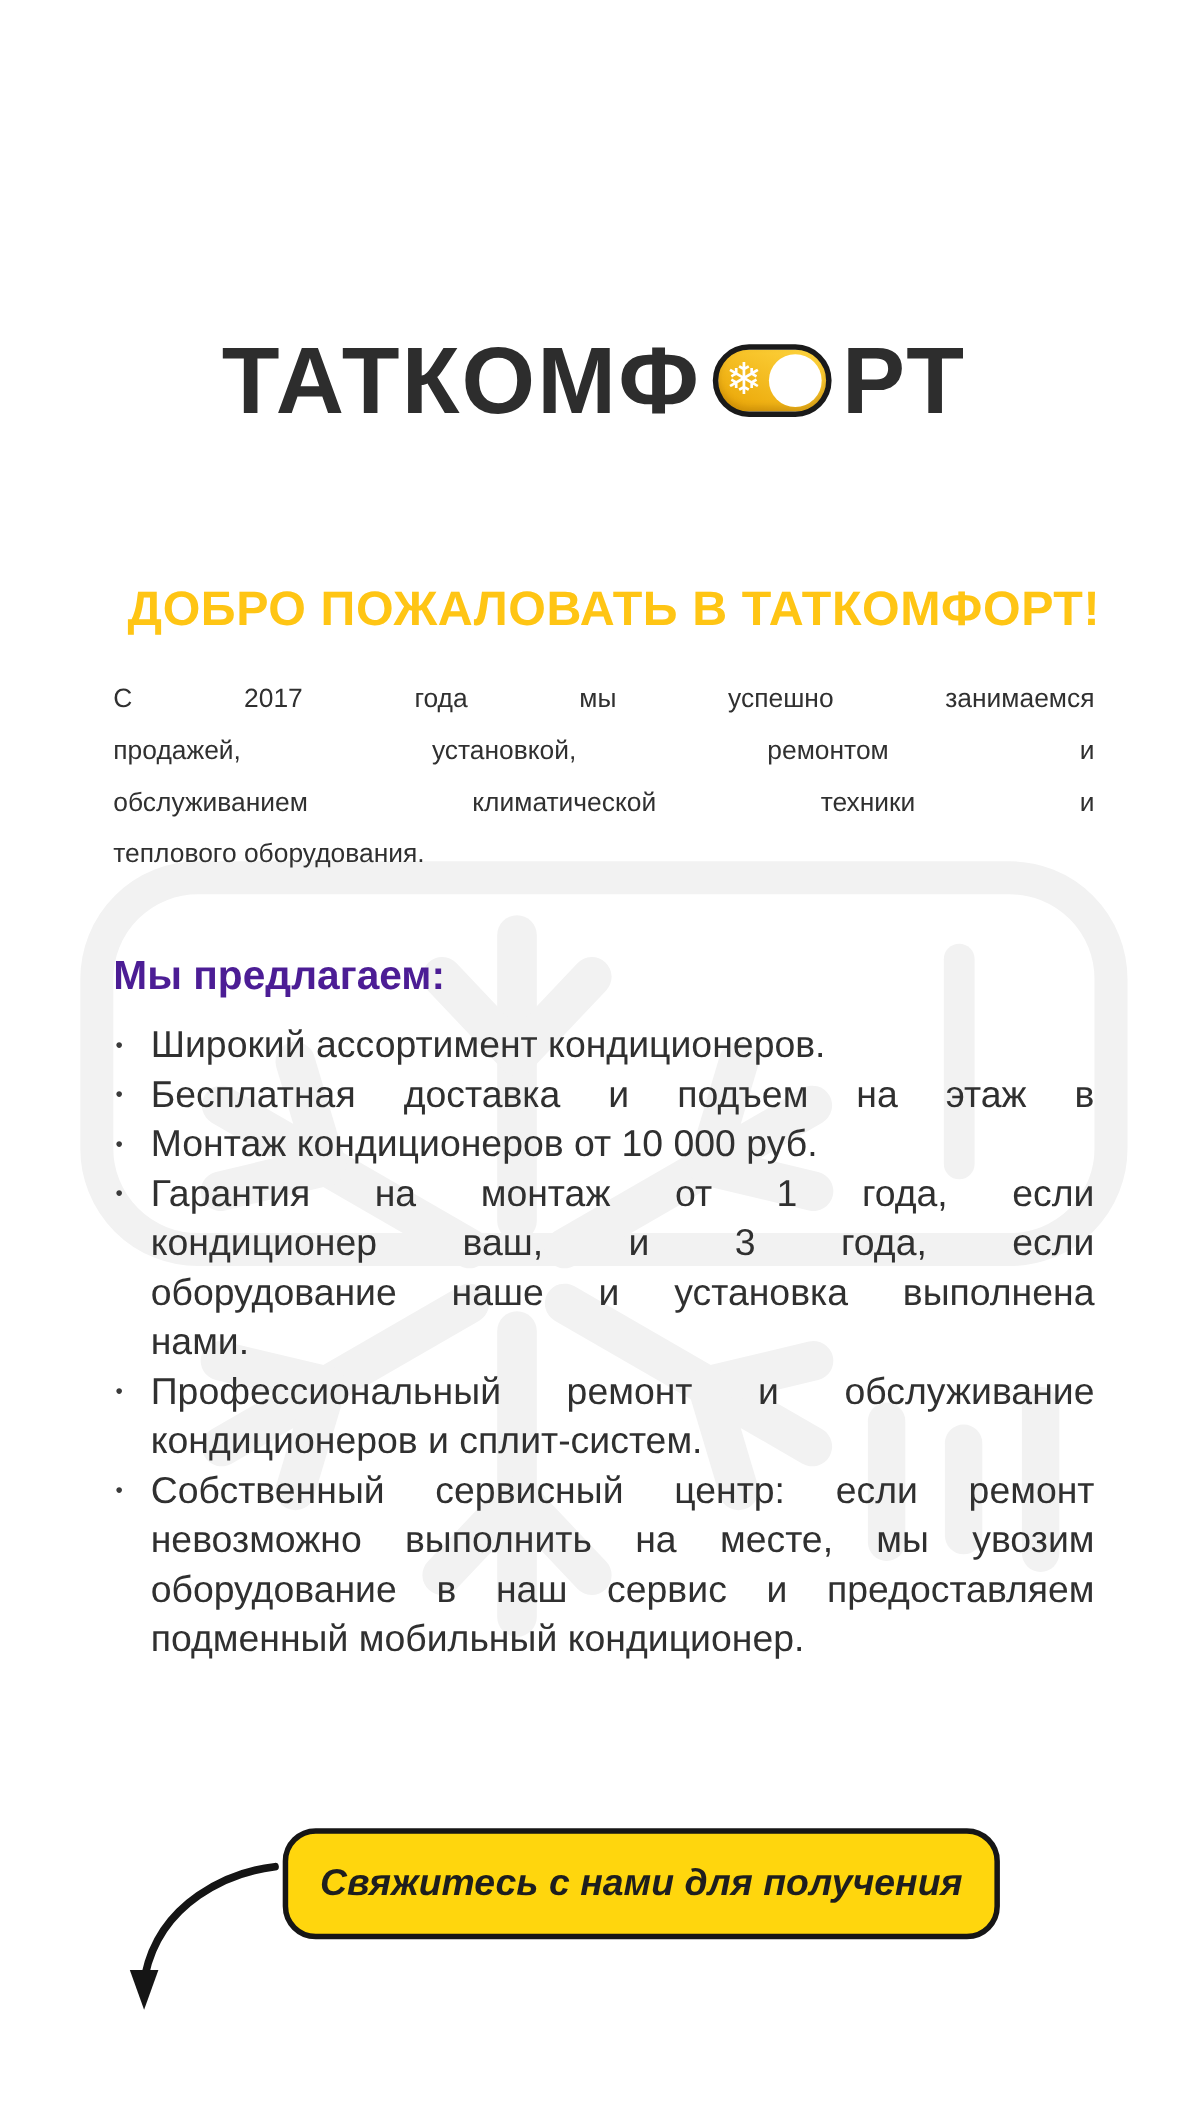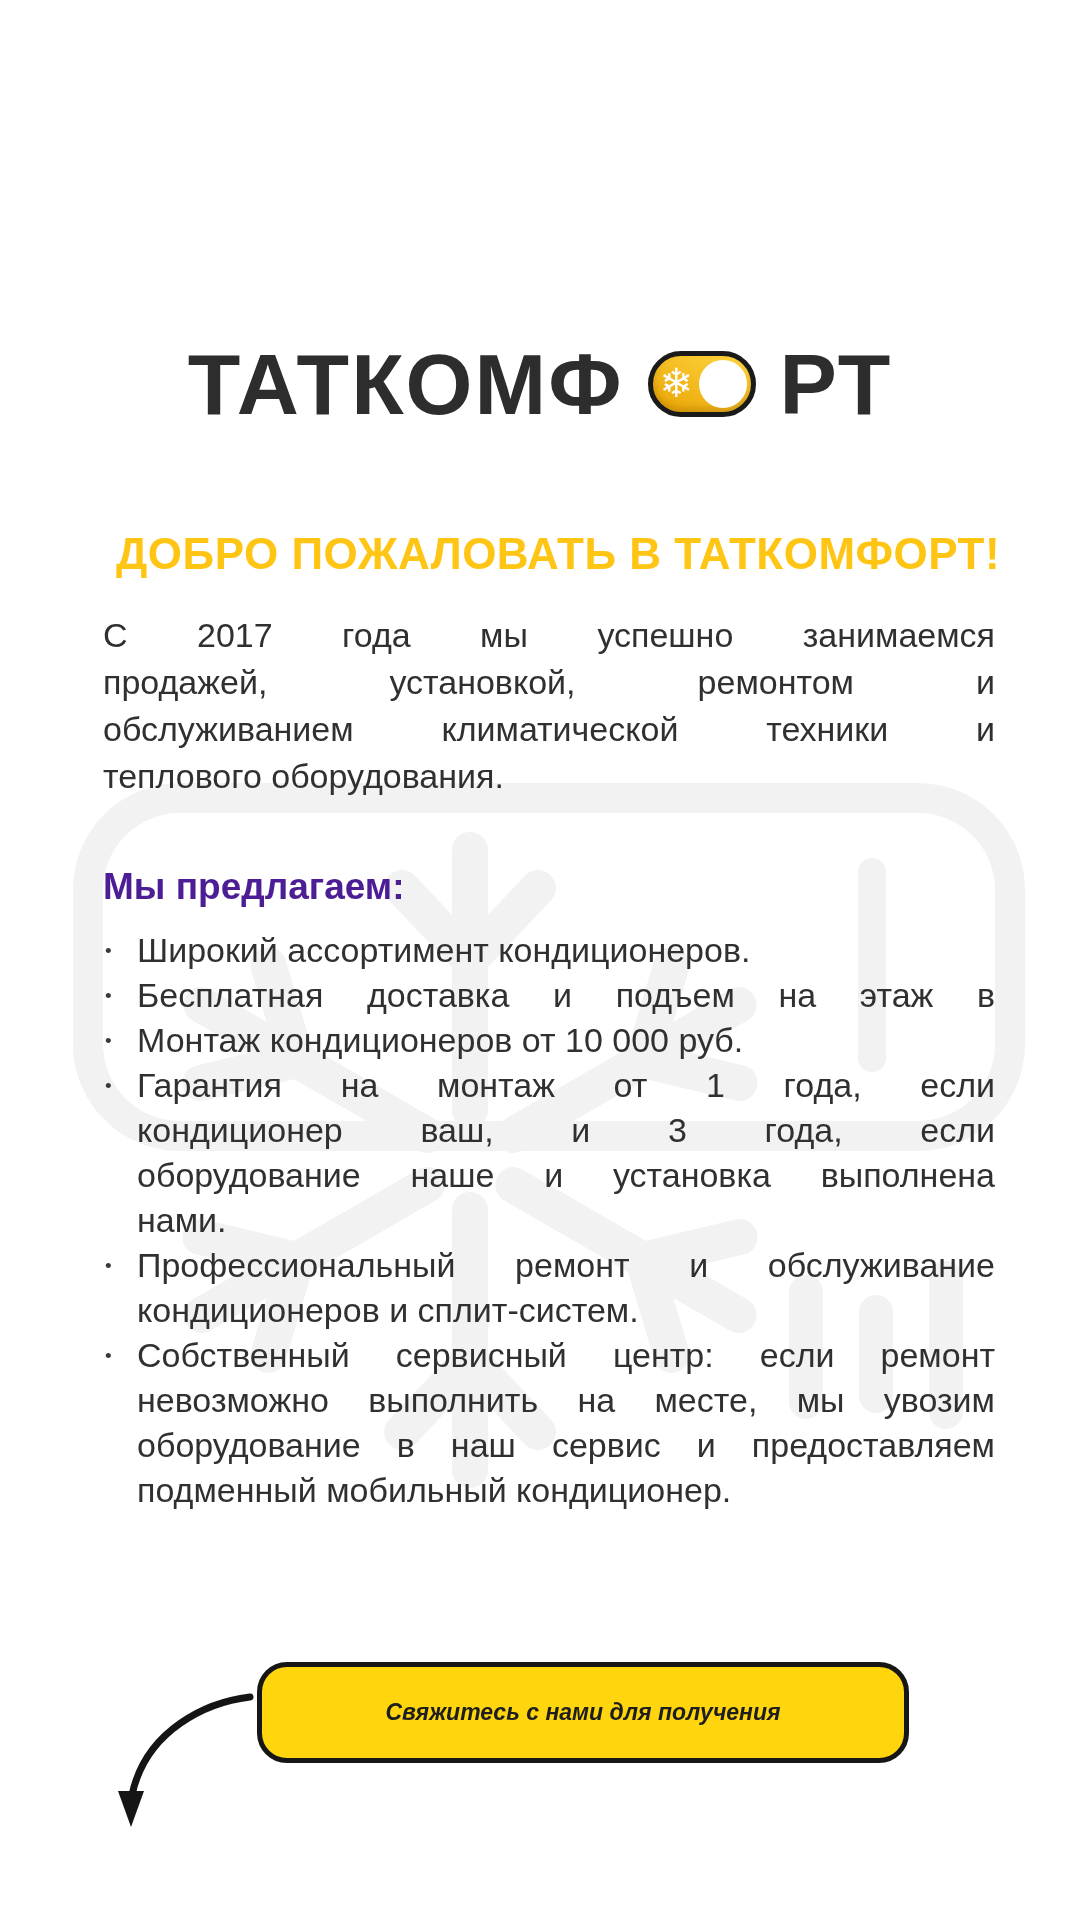--- a/index.html
+++ b/index.html
@@ -11,64 +11,64 @@
   html,body{margin:0;padding:0}
   body{
     width:1080px;height:1920px;position:relative;overflow:hidden;
     background:#ffffff;font-family:"Liberation Sans",sans-serif;color:var(--body);
   }
   .watermark{position:absolute;left:0;top:0;color:var(--wm);z-index:0}
   .content{position:absolute;inset:0;z-index:1}
 
   .logo{
     position:absolute;top:303px;left:0;right:0;
-    display:flex;align-items:center;justify-content:center;gap:24px;
-    font-size:86px;font-weight:800;letter-spacing:2px;line-height:1;color:var(--logo);margin-top:38px;
+    display:flex;align-items:center;justify-content:center;gap:10px;
+    font-size:86px;font-weight:800;letter-spacing:2px;line-height:1;color:var(--logo);
   }
   .toggle{
     position:relative;width:108px;height:66px;flex:none;
     border:5px solid #1A1A1A;border-radius:36px;display:inline-block;
     background:linear-gradient(205deg,#FFD640,#E9A303);
     box-shadow:inset 0 -4px 6px rgba(120,70,0,.25);
   }
   .flake{
     position:absolute;left:7px;top:50%;transform:translateY(-52%);
     font-family:"DejaVu Sans",sans-serif;font-weight:400;font-size:40px;line-height:1;color:#fff;
   }
   .knob{
     position:absolute;right:4px;top:50%;transform:translateY(-50%);
     width:48px;height:48px;border-radius:50%;background:#fff;
   }
 
   .heading{
     position:absolute;top:516px;left:103px;margin:13px;
     font-size:44px;font-weight:800;letter-spacing:.5px;white-space:nowrap;color:var(--accent);
   }
-  .intro{position:absolute;top:612px;left:103px;width:892px;font-size:34px;line-height:47px}
+  .intro{position:absolute;top:612px;left:103px;width:892px;font-size:24px;line-height:47px}
   .jline{text-align:justify;text-align-last:justify}
   .pline{text-align:left}
 
   .offers-heading{
     position:absolute;top:866px;left:103px;margin:0;
     font-size:37px;font-weight:800;color:#4c1d95;
   }
   .offers{
     position:absolute;top:928px;left:103px;width:892px;margin:0;padding:0;
     list-style:none;font-size:34px;line-height:45px;
   }
   .offers li{display:flex}
   .dot{flex:none;width:34px;padding-left:2px;font-size:19px;line-height:45px;color:#3A3A3A}
   .btext{flex:1;min-width:0}
 
   .cta{
     position:absolute;left:257px;top:1662px;width:652px;height:101px;
     border:5px solid var(--cta-border);border-radius:30px;background:var(--cta-bg);
     display:flex;flex-direction:column;align-items:center;justify-content:center;
     font-family:"Liberation Sans",sans-serif;font-style:italic;font-weight:700;
-    font-size:23px;line-height:41px;color:var(--cta-text);cursor:pointer;padding:0;
+    font-size:34px;line-height:41px;color:var(--cta-text);cursor:pointer;padding:0;
   }
   .arrow{position:absolute;left:100px;top:1675px}
 </style>
 </head>
 <body>
 
 <svg class="watermark" width="1080" height="1920" viewBox="0 0 1080 1920" aria-hidden="true">
   <g fill="none" stroke="currentColor" stroke-linecap="round">
     <rect x="88" y="798" width="922" height="338" rx="92" stroke-width="30"></rect>
     <line x1="872" y1="872" x2="872" y2="1058" stroke-width="28"></line>

